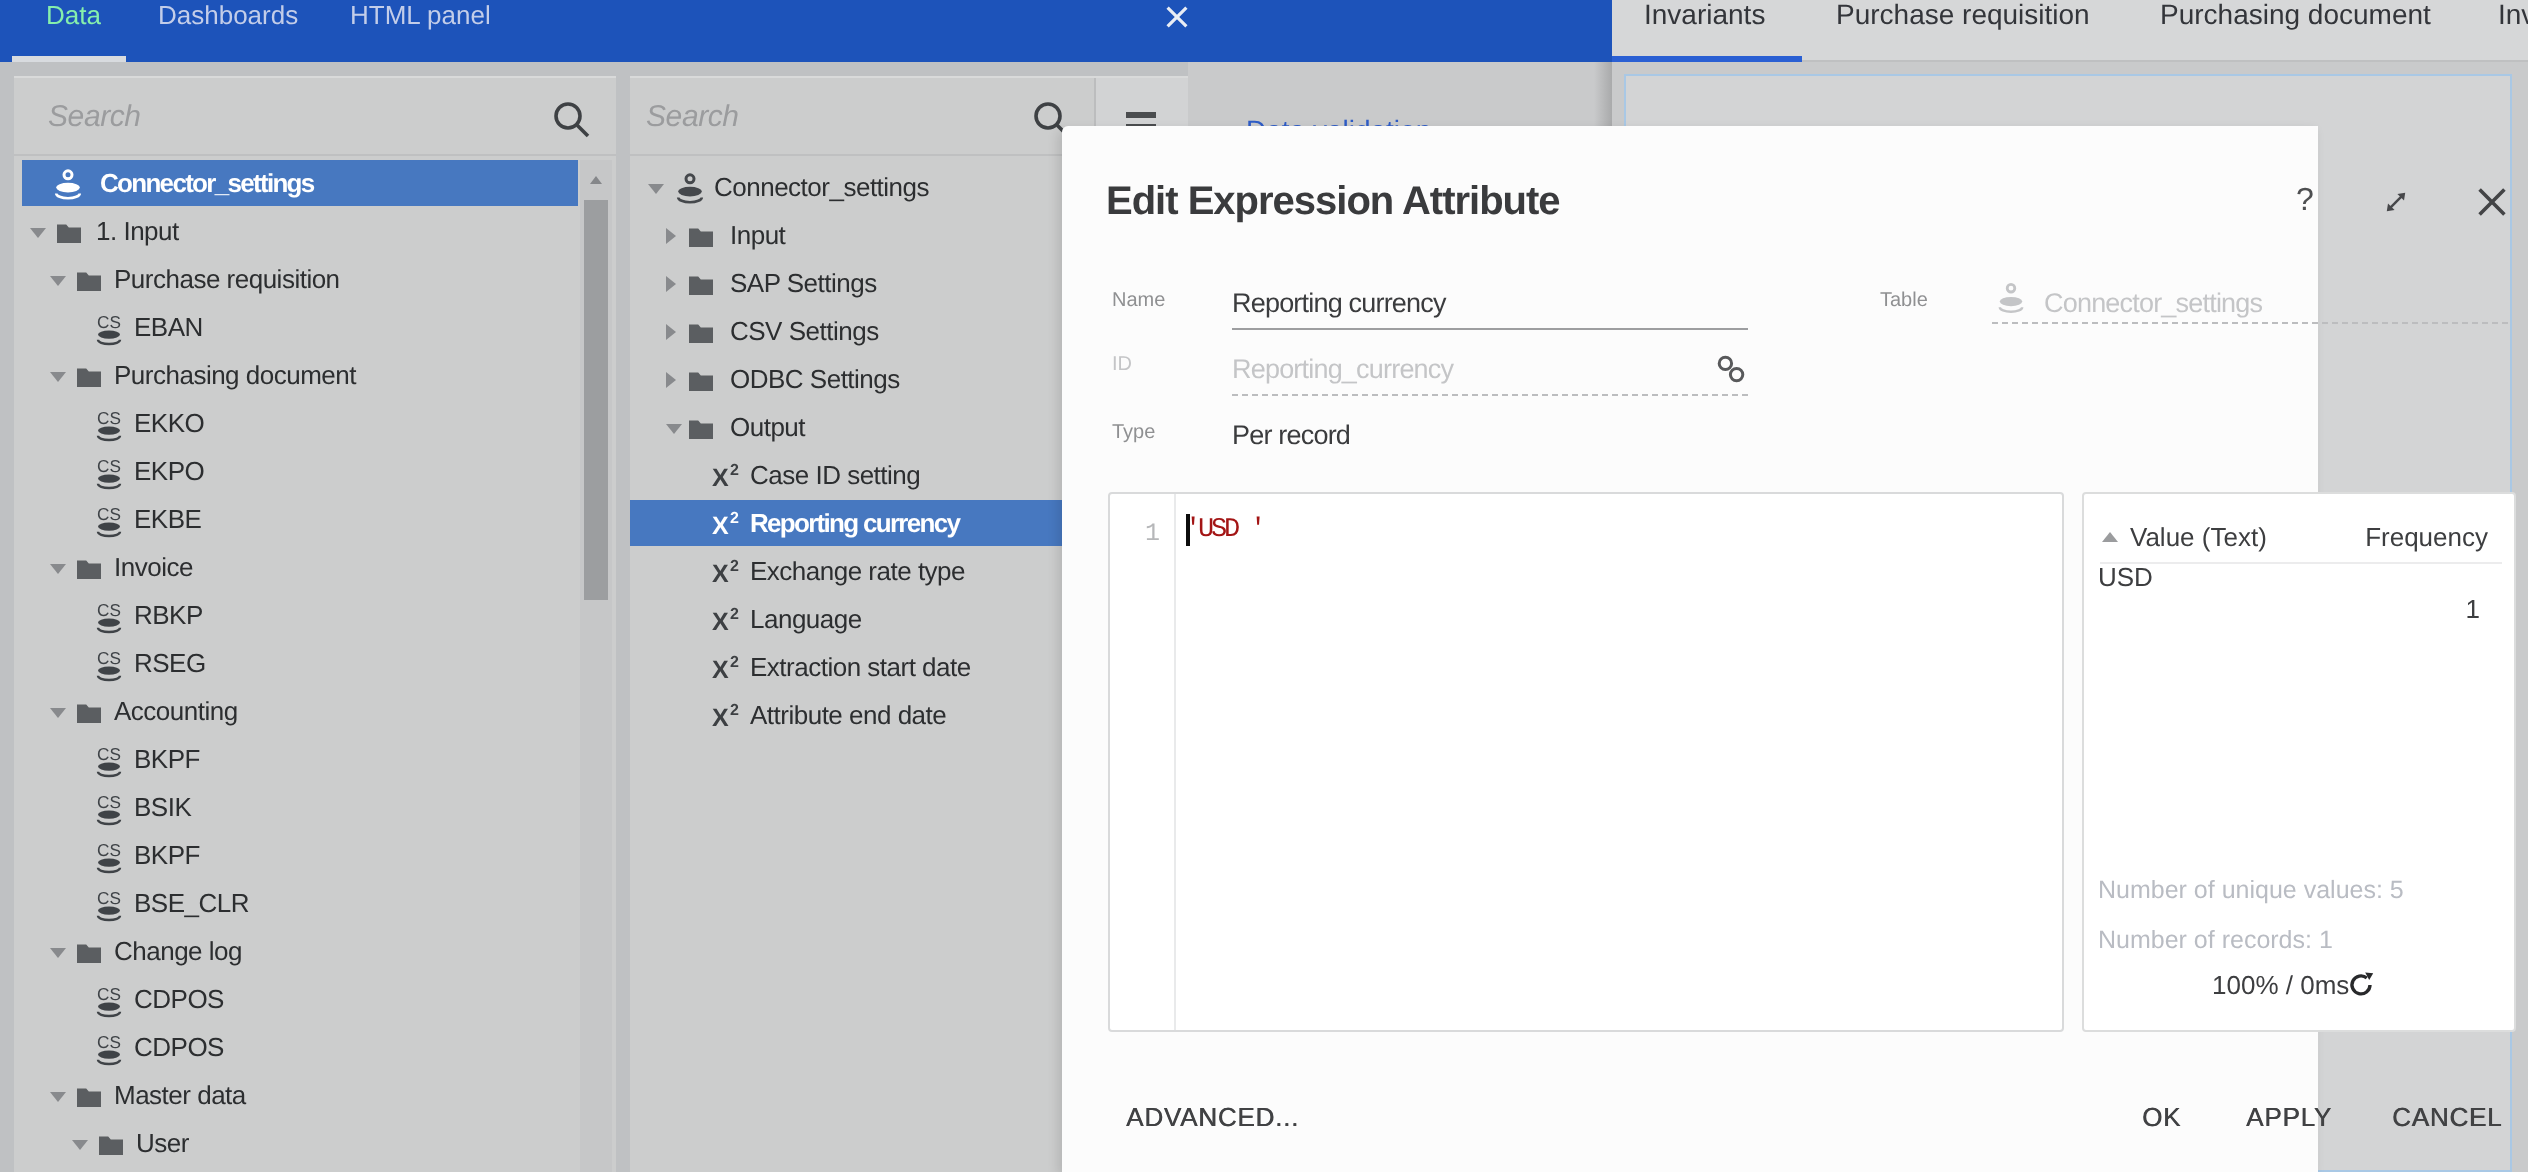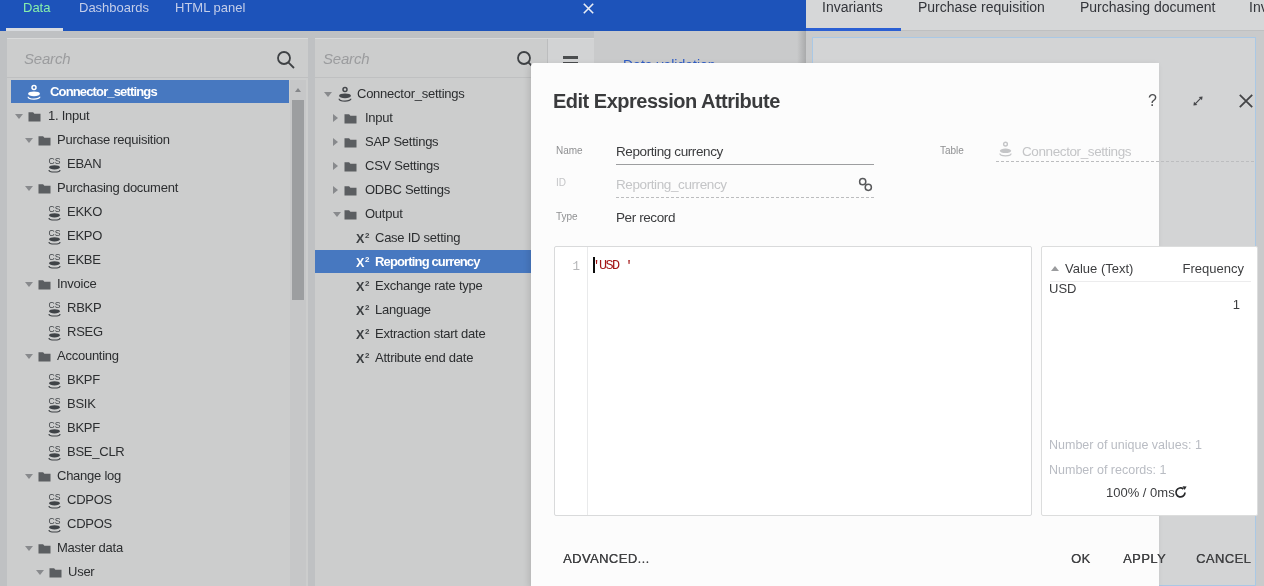--- a/index.html
+++ b/index.html
@@ -391,21 +391,21 @@
     <div class="cur"></div>
     <div class="code">'USD '</div>
   </div>
   <div id="sbox">
     <div class="sortup"></div>
     <div class="hd" style="left:23px">Value (Text)</div>
     <div class="hd" style="right:13px">Frequency</div>
     <div class="sep"></div>
     <div class="hd" style="left:7px;top:34px">USD</div>
     <div class="hd" style="right:17px;top:50px">1</div>
-    <div class="gtx" style="top:191px">Number of unique values: 1</div>
+    <div class="gtx" style="top:191px">Number of unique values: 5</div>
     <div class="gtx" style="top:216px">Number of records: 1</div>
     <div class="hd" style="left:64px;top:238px">100% / 0ms</div>
     <svg class="ic" style="left:132px;top:239px" width="13" height="13" viewBox="0 0 13 13">
         <path d="M11 6.5 a4.5 4.5 0 1 1 -1.6 -3.5" fill="none" stroke="#28292b" stroke-width="1.7"></path>
         <polygon points="8.6,0.2 12.6,0.6 10.6,4.0" fill="#28292b"></polygon>
       </svg>
   </div>
   <div class="btn" style="left:32px">ADVANCED...</div>
   <div class="btn" style="left:540px">OK</div>
   <div class="btn" style="left:592px">APPLY</div>

